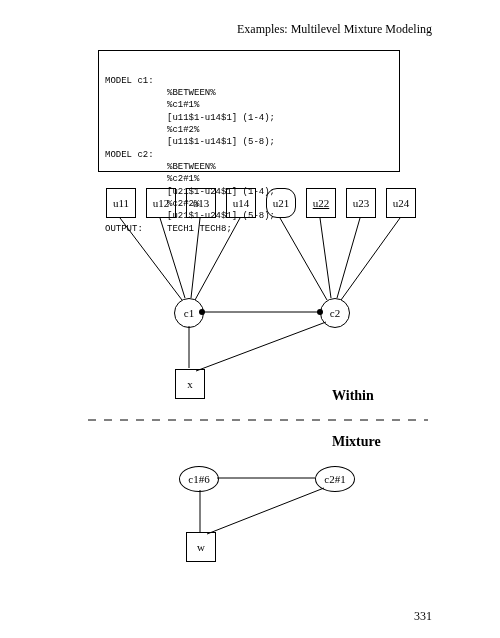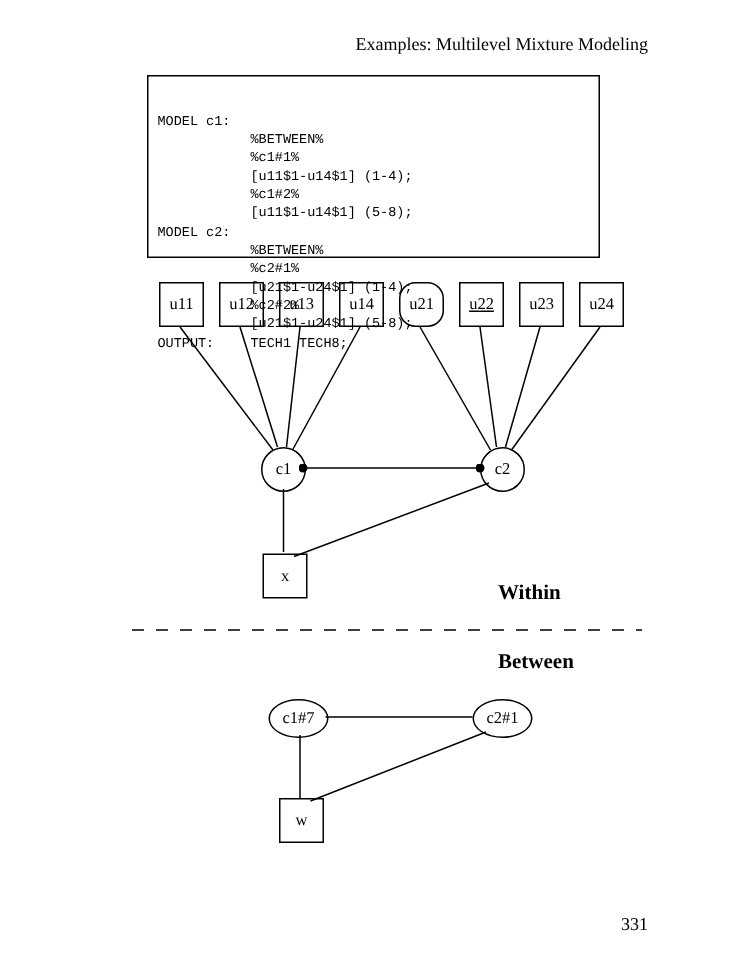--- a/index.html
+++ b/index.html
@@ -81,21 +81,21 @@
     <div class="ubox" style="left:222px;text-decoration:underline;">u22</div>
     <div class="ubox" style="left:262px;">u23</div>
     <div class="ubox" style="left:302px;">u24</div>
 
     <div class="latent" style="left:90px;top:110px;">c1</div>
     <div class="latent" style="left:236px;top:110px;text-align:center;">c2</div>
 
     <div class="square" style="left:91px;top:181px;">x</div>
 
     <div class="lbl" style="left:248px;top:200px;">Within</div>
-    <div class="lbl" style="left:248px;top:246px;">Between</div>
+    <div class="lbl" style="left:248px;top:246px;">Mixture</div>
 
-    <div class="latent2" style="left:95px;top:278px;">c1#7</div>
+    <div class="latent2" style="left:95px;top:278px;">c1#6</div>
     <div class="latent2" style="left:231px;top:278px;">c2#1</div>
     <div class="square" style="left:102px;top:344px;">w</div>
   </div>
 
   <div class="pagenum">331</div>
 </div>
 
 </body></html>

